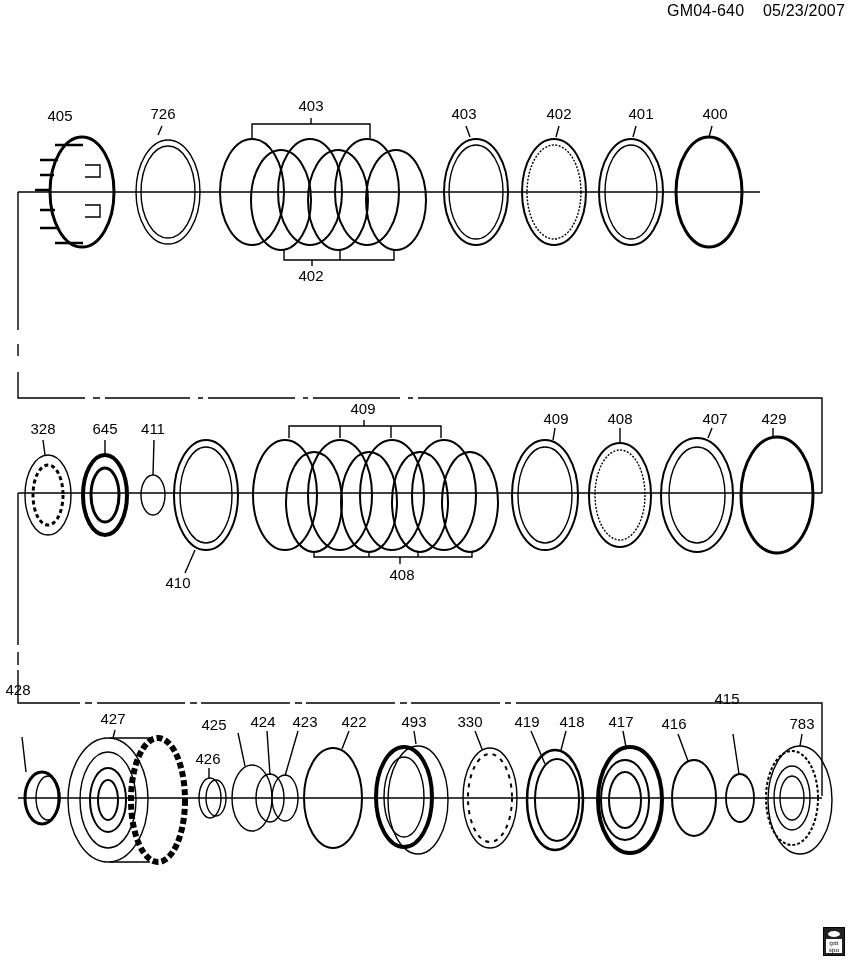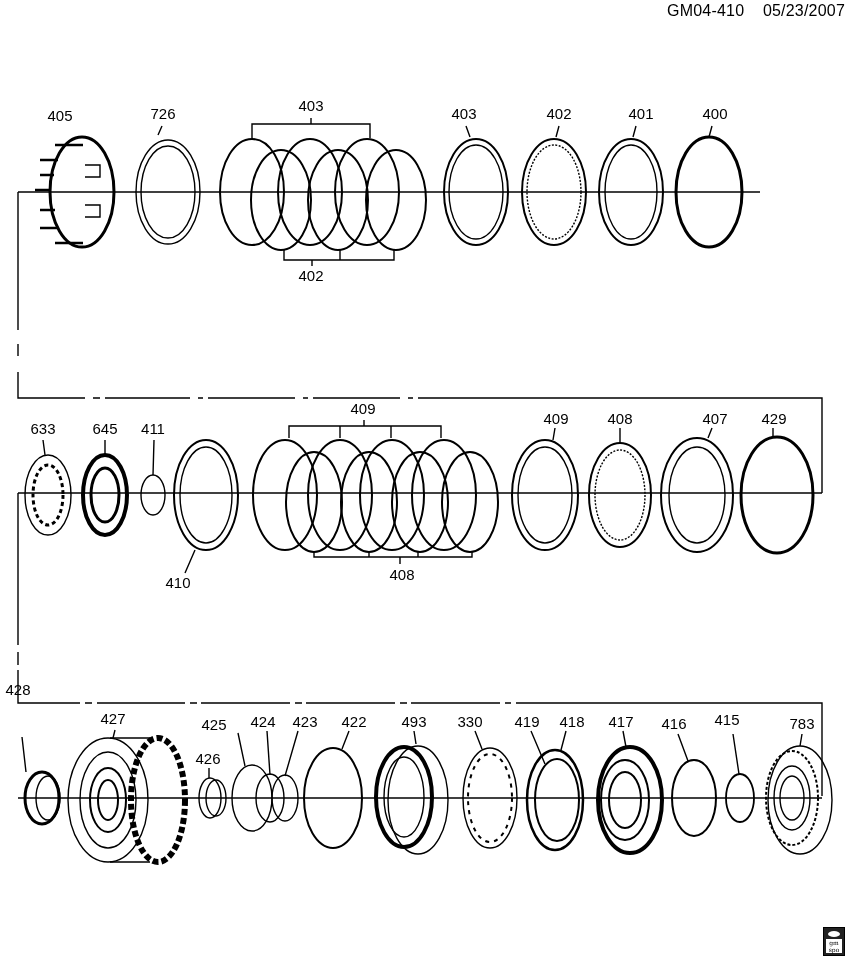--- a/index.html
+++ b/index.html
@@ -14,21 +14,21 @@
   .spo { position: absolute; left: 823px; top: 927px; width: 20px; height: 27px; background:#222; border:1px solid #000; }
   .spo .oval { position:absolute; left:4px; top:3px; width:12px; height:6px; background:#fff; border-radius:50%; }
   .spo .t { position:absolute; left:2px; top:11px; width:16px; height:14px; background:#fff; font-family:"DejaVu Serif", serif; font-size:6px; line-height:7px; text-align:center; color:#000; }
 </style>
 </head>
 <body>
 
 <div id="stage">
 
   <div class="hdr">
-    <span>GM04-410</span>
+    <span>GM04-640</span>
     <span>05/23/2007</span>
   </div>
 
   <svg width="851" height="960" style="position:absolute;left:0;top:0" fill="none" stroke="#000" stroke-width="1.4">
 
     <g stroke-width="1.4">
       <line x1="18" y1="192" x2="760" y2="192"></line>
       <path d="M18 192 V330 M18 344 V356 M18 372 V398 H85 M93 398 H100 M105 398 H190 M198 398 H203 M208 398 H295 M303 398 H308 M313 398 H400 M408 398 H413 M418 398 H822 V493"></path>
       <line x1="18" y1="493" x2="822" y2="493"></line>
       <path d="M18 493 V645 M18 652 V665 M18 670 V703 H80 M85 703 H92 M97 703 H185 M190 703 H197 M201 703 H290 M295 703 H302 M306 703 H395 M400 703 H407 M411 703 H500 M505 703 H511 M516 703 H822 V796"></path>
@@ -154,21 +154,21 @@
 
   <div class="lbl" style="left:60px;top:108px">405</div>
   <div class="lbl" style="left:163px;top:106px">726</div>
   <div class="lbl" style="left:311px;top:98px">403</div>
   <div class="lbl" style="left:311px;top:268px">402</div>
   <div class="lbl" style="left:464px;top:106px">403</div>
   <div class="lbl" style="left:559px;top:106px">402</div>
   <div class="lbl" style="left:641px;top:106px">401</div>
   <div class="lbl" style="left:715px;top:106px">400</div>
 
-  <div class="lbl" style="left:43px;top:421px">633</div>
+  <div class="lbl" style="left:43px;top:421px">328</div>
   <div class="lbl" style="left:105px;top:421px">645</div>
   <div class="lbl" style="left:153px;top:421px">411</div>
   <div class="lbl" style="left:178px;top:575px">410</div>
   <div class="lbl" style="left:363px;top:401px">409</div>
   <div class="lbl" style="left:402px;top:567px">408</div>
   <div class="lbl" style="left:556px;top:411px">409</div>
   <div class="lbl" style="left:620px;top:411px">408</div>
   <div class="lbl" style="left:715px;top:411px">407</div>
   <div class="lbl" style="left:774px;top:411px">429</div>
 
@@ -178,21 +178,21 @@
   <div class="lbl" style="left:214px;top:717px">425</div>
   <div class="lbl" style="left:263px;top:714px">424</div>
   <div class="lbl" style="left:305px;top:714px">423</div>
   <div class="lbl" style="left:354px;top:714px">422</div>
   <div class="lbl" style="left:414px;top:714px">493</div>
   <div class="lbl" style="left:470px;top:714px">330</div>
   <div class="lbl" style="left:527px;top:714px">419</div>
   <div class="lbl" style="left:572px;top:714px">418</div>
   <div class="lbl" style="left:621px;top:714px">417</div>
   <div class="lbl" style="left:674px;top:716px">416</div>
-  <div class="lbl" style="left:727px;top:712px">415</div>
+  <div class="lbl" style="left:727px;top:691px">415</div>
   <div class="lbl" style="left:802px;top:716px">783</div>
 
   <div class="rb">rb</div>
   <div class="spo">
     <div class="oval"></div>
     <div class="t">
       <div>gm</div>
       <div>spo</div>
     </div>
   </div>

